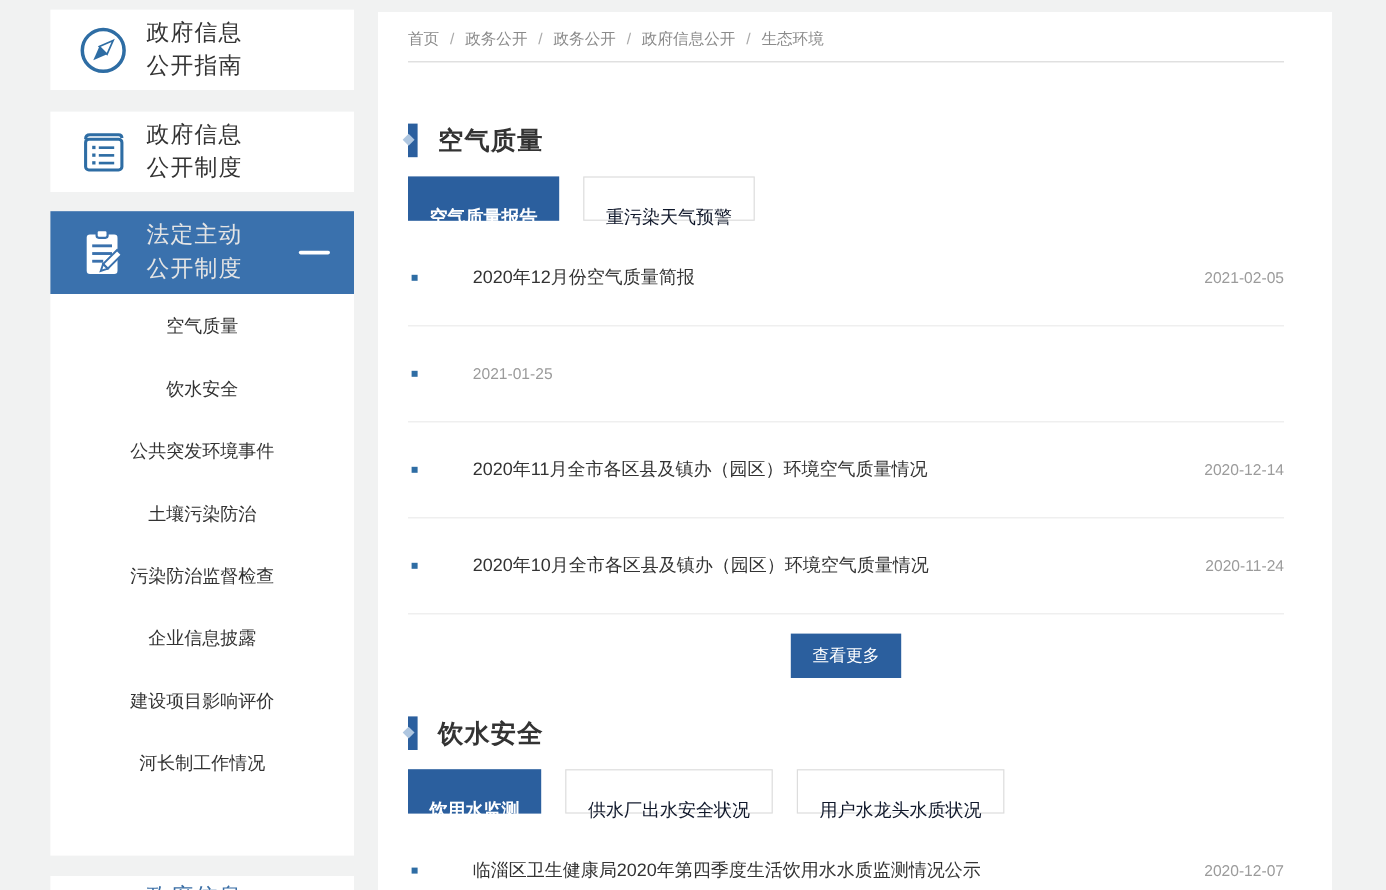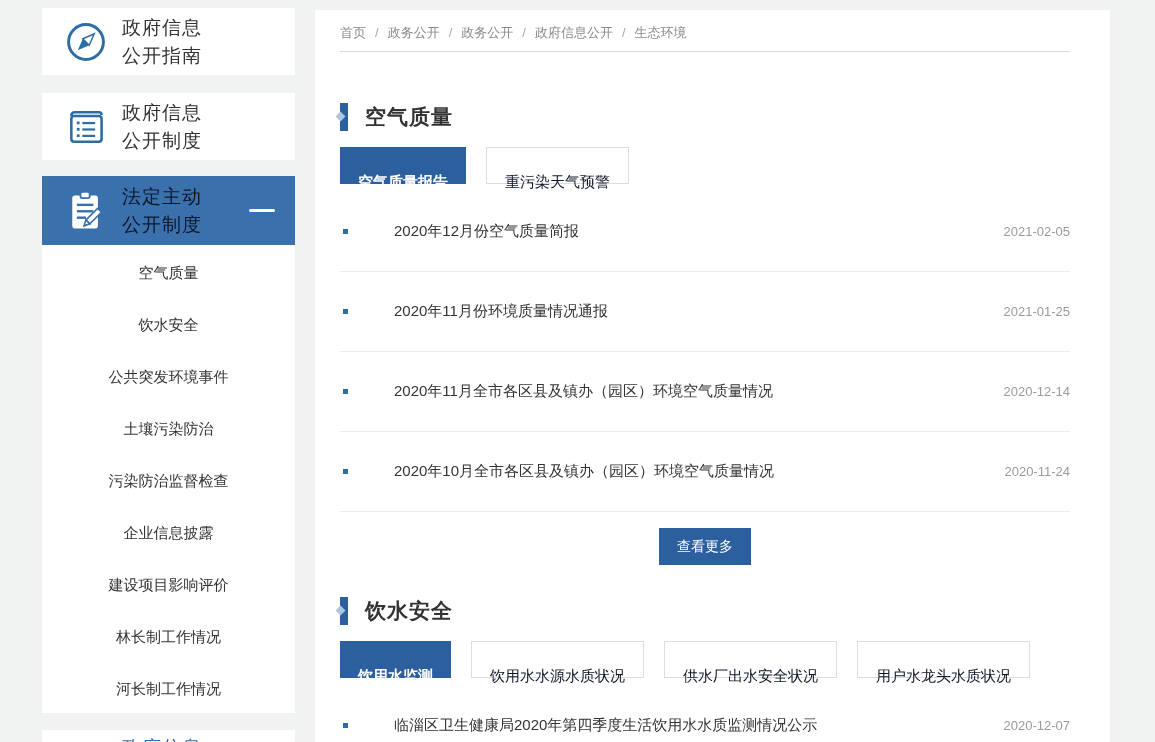--- a/index.html
+++ b/index.html
@@ -13,21 +13,21 @@
   
   .sidebar-card {
     position:absolute; left:42px; width:253px; background:#fff;
     display:flex; align-items:center; padding-left:22px; cursor:pointer;
   }
   #card-guide  { top:8px;  height:67px; }
   #card-system { top:93px; height:67px; }
   #card-active { top:176px; height:69px; background:#3a71ad; }
   .card-icon { width:44px; height:44px; margin-right:14px; flex:none; }
   .card-label { font-size:19px; line-height:28px; color:#333; letter-spacing:1px; }
-  #card-active .card-label { color:#0f172a;text-align:right; }
+  #card-active .card-label { color:#e5e5e5;text-align:right; }
   .collapse-bar { position:absolute; right:20px; top:33px; width:26px; height:3px; background:#fff; border-radius:2px; }
 
   .subpanel {
     position:absolute; left:42px; top:245px; width:253px; height:468px;
     background:#fff; padding-top:2px;
   }
   .subitem { height:52px; line-height:52px; text-align:center; font-size:15px; color:#333; cursor:pointer; }
 
   .partial-card {
     position:absolute; left:42px; top:730px; width:253px; height:40px;
@@ -124,21 +124,20 @@
 </div>
 
 <div class="subpanel" id="subpanel">
     <div class="subitem">空气质量</div>
     <div class="subitem">饮水安全</div>
     <div class="subitem">公共突发环境事件</div>
     <div class="subitem">土壤污染防治</div>
     <div class="subitem">污染防治监督检查</div>
     <div class="subitem">企业信息披露</div>
     <div class="subitem">建设项目影响评价</div>
-    <div class="subitem">林长制工作情况</div>
     <div class="subitem">河长制工作情况</div>
   </div>
 
 <div class="partial-card">
   <span>政府信息</span>
 </div>
 
 <div class="main">
   <div class="breadcrumb" id="breadcrumb"><span class="crumb">首页</span><span class="crumb-sep">/</span><span class="crumb">政务公开</span><span class="crumb-sep">/</span><span class="crumb">政务公开</span><span class="crumb-sep">/</span><span class="crumb">政府信息公开</span><span class="crumb-sep">/</span><span class="crumb">生态环境</span></div>
   <div class="bc-rule"></div>
@@ -153,21 +152,20 @@
           <div class="tab inactive">重污染天气预警</div>
         </div>
         <div class="news-list">
           <div class="news-item">
             <span class="bullet"></span>
             <span class="news-title">2020年12月份空气质量简报</span>
             <span class="news-date">2021-02-05</span>
           </div>
           <div class="news-item">
             <span class="bullet"></span>
-            <span class="news-title">2020年11月份环境质量情况通报</span>
             <span class="news-date">2021-01-25</span>
           </div>
           <div class="news-item">
             <span class="bullet"></span>
             <span class="news-title">2020年11月全市各区县及镇办（园区）环境空气质量情况</span>
             <span class="news-date">2020-12-14</span>
           </div>
           <div class="news-item">
             <span class="bullet"></span>
             <span class="news-title">2020年10月全市各区县及镇办（园区）环境空气质量情况</span>
@@ -176,21 +174,20 @@
         </div>
         <button class="more-btn">查看更多</button>
       </div>
       <div class="section2">
         <div class="section-header">
           <span class="marker"></span>
           <span class="section-title">饮水安全</span>
         </div>
         <div class="tabs">
           <div class="tab active">饮用水监测</div>
-          <div class="tab inactive">饮用水水源水质状况</div>
           <div class="tab inactive">供水厂出水安全状况</div>
           <div class="tab inactive">用户水龙头水质状况</div>
         </div>
         <div class="news-list">
           <div class="news-item">
             <span class="bullet"></span>
             <span class="news-title">临淄区卫生健康局2020年第四季度生活饮用水水质监测情况公示</span>
             <span class="news-date">2020-12-07</span>
           </div>
         </div>

